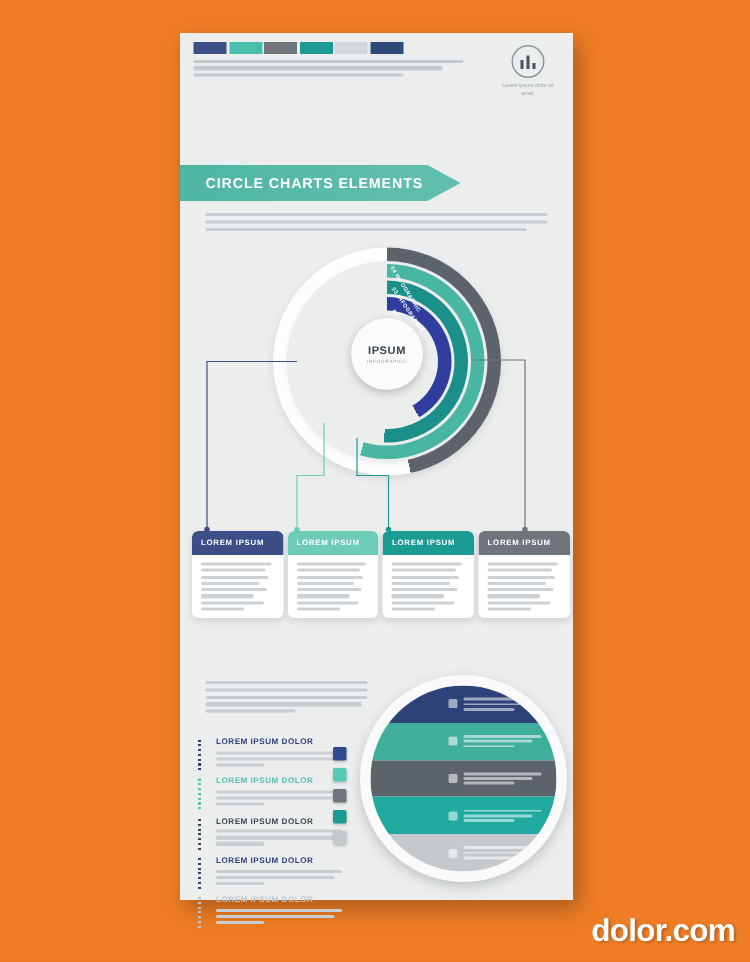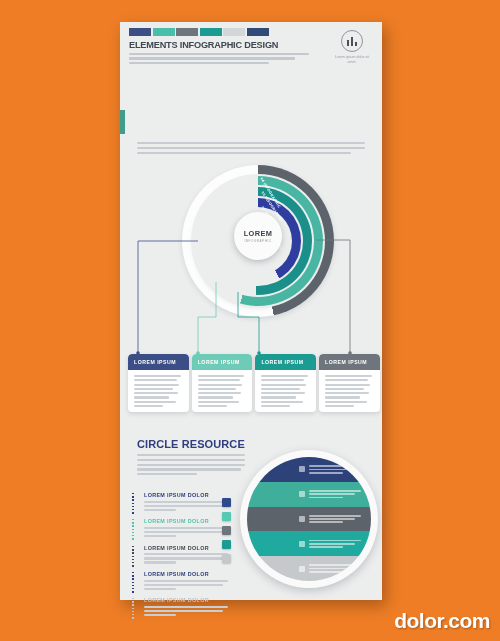--- a/index.html
+++ b/index.html
@@ -164,38 +164,40 @@
 
   <div id="header">
     <div class="swatch-row">
       <div class="swatch" style="background: rgb(59, 78, 134);"></div>
       <div class="swatch" style="background: rgb(73, 191, 171);"></div>
       <div class="swatch" style="background: rgb(110, 117, 124);"></div>
       <div class="swatch" style="background: rgb(28, 155, 147);"></div>
       <div class="swatch" style="background: rgb(212, 215, 218);"></div>
       <div class="swatch" style="background: rgb(47, 74, 120);"></div>
     </div>
-    <div id="brand-title">ELEMENTS INFOGRAPHIC DESIGN</div>
     <div class="dummy-lines" style="width:180px">
       <div class="dl" style="width:100%"></div>
       <div class="dl" style="width:92%"></div>
       <div class="dl" style="width:78%"></div>
     </div>
   </div>
 
   <div id="logo-block">
     <div id="logo-circle">
       <i style="height:6px"></i>
         <i style="height:9px"></i>
         <i style="height:4.5px"></i>
     </div>
     <div id="logo-caption">Lorem ipsum dolor sit amet.</div>
   </div>
 
   <div id="ribbon-tab"></div>
+  <div id="ribbon">
+    <div id="ribbon-title">CIRCLE CHARTS ELEMENTS</div>
+  </div>
 
   <div id="intro-para">
     <div class="dl" style="width:100%"></div>
     <div class="dl" style="width:100%"></div>
     <div class="dl" style="width:94%"></div>
   </div>
 
   <div id="circle-chart">
 
     <div class="ring ring-white" style="left:0;   top:0;   width:152px; height:152px;"></div>
@@ -211,21 +213,21 @@
     <div class="arc-hole" style="left:31px;top:31px;width:90px;  height:90px;"></div>
     <div class="arc arc-inner" style="left:33px;top:33px;width:86px; height:86px;"></div>
     <div class="arc-hole" style="left:42px;top:42px;width:68px;  height:68px;"></div>
 
     <div class="arc-label" style="left:79px; top:11px;  transform: rotate(58deg);">04 INFOGRAPHIC</div>
     <div class="arc-label" style="left:80px; top:25px;  transform: rotate(56deg);">03 INFOGRAPHIC</div>
     <div class="arc-label" style="left:80px; top:40px;  transform: rotate(55deg);">02 INFOGRAPHIC</div>
     <div class="arc-label" style="left:80px; top:55px;  transform: rotate(54deg);">01 INFOGRAPHIC</div>
 
     <div id="center-hub">
-      <div id="hub-main">LOREM</div>
+      <div id="hub-main">IPSUM</div>
       <div id="hub-sub">INFOGRAPHIC</div>
     </div>
   </div>
 
   <svg id="connectors" viewBox="0 0 262 195">
     <path d="M18 192 L18 79 L78 79" stroke="#3b4e86" stroke-width="0.8" fill="none"></path>
     <path d="M78 192 L78 155 L96 155 L96 120" stroke="#6ecbb8" stroke-width="0.8" fill="none"></path>
     <path d="M139 192 L139 155 L118 155 L118 130" stroke="#1c9b93" stroke-width="0.8" fill="none"></path>
     <path d="M230 192 L230 78 L196 78" stroke="#6e757c" stroke-width="0.8" fill="none"></path>
     <circle cx="18" cy="191" r="1.8" fill="#3b4e86"></circle>
@@ -290,21 +292,20 @@
         <div class="dl" style="width:92%"></div>
           <div class="dl" style="width:80%"></div>
         <div class="dl" style="width:90%"></div>
           <div class="dl" style="width:72%"></div>
         <div class="dl" style="width:86%"></div>
           <div class="dl" style="width:60%"></div>
       </div>
     </div>
   </div>
 
-  <div id="resource-title">CIRCLE RESOURCE</div>
   <div id="resource-para">
     <div class="dl" style="width:100%"></div>
     <div class="dl" style="width:100%"></div>
     <div class="dl" style="width:100%"></div>
     <div class="dl" style="width:96%"></div>
     <div class="dl" style="width:56%"></div>
   </div>
 
   <div id="band-circle">
     <div id="band-inner">

